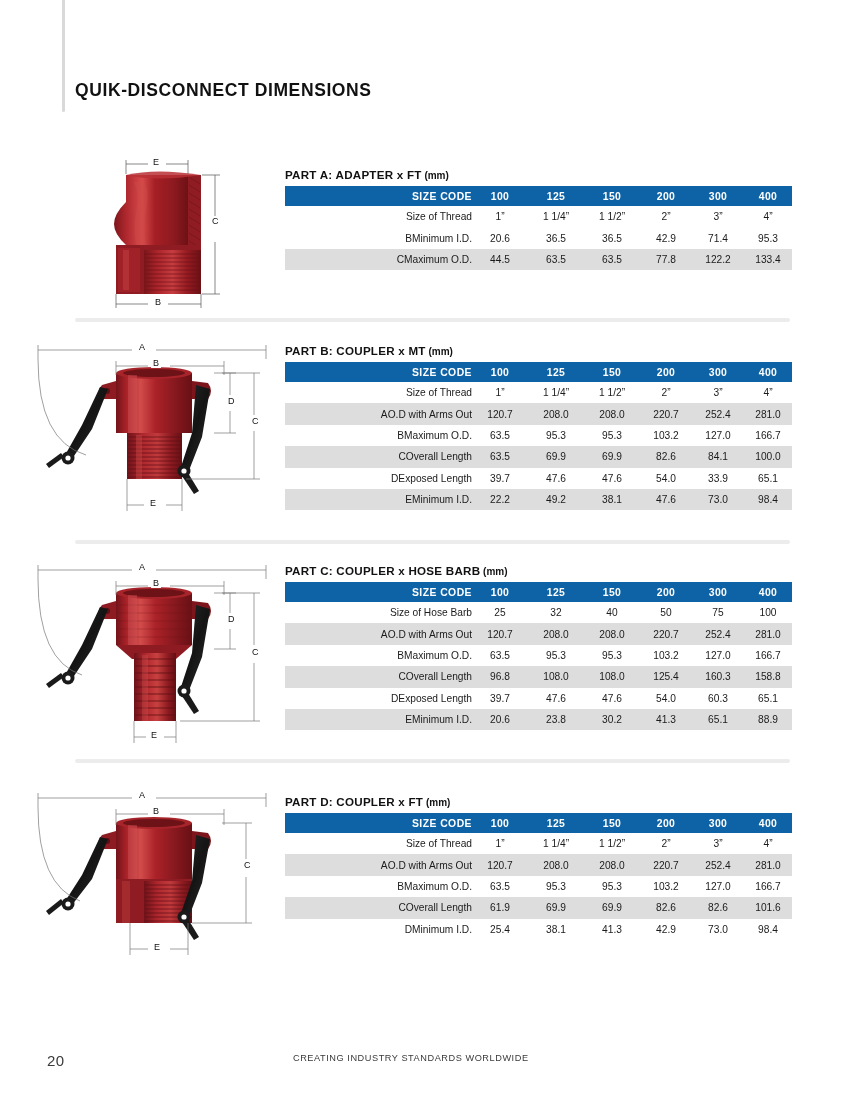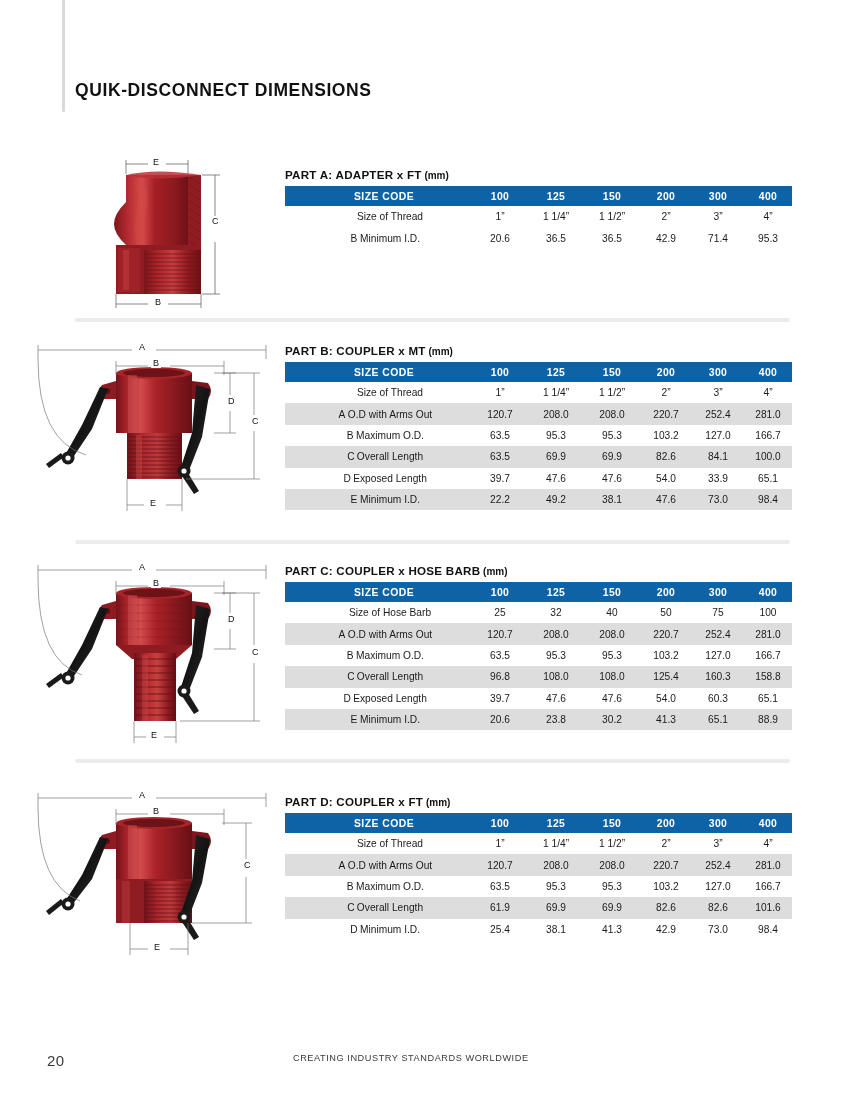--- a/index.html
+++ b/index.html
@@ -52,23 +52,23 @@
     height:21.4px;
     font-size:10.2px;
     color:#1b1b1b;
     vertical-align:middle;
   }
   table.dim thead th{
     background:#0d63a5;color:#ffffff;
     font-weight:bold;font-size:10.4px;letter-spacing:.45px;
     height:20px;
   }
-  table.dim thead th.lbl{ text-align:center;padding-left:11px; }
+  table.dim thead th.lbl{ text-align:right;padding-left:11px; }
   table.dim thead th.num{ text-align:center; }
-  table.dim tbody td.lbl{ text-align:center;padding-left:11px;white-space:nowrap; }
+  table.dim tbody td.lbl{ text-align:right;padding-left:11px;white-space:nowrap; }
   table.dim tbody td.num{ text-align:center; }
   table.dim tbody tr.alt td{ background:#dddddd; }
   table.dim tbody tr td{ background:#ffffff; }
   td.lbl .pfx{display:inline-block;width:12px;}
 
   
   .foot-page{
     position:absolute;left:47px;top:1052px;
     font-size:15px;color:#3a3a3a;letter-spacing:.4px;
   }
@@ -530,20 +530,29 @@
           </tr>
           <tr>
             <td class="lbl"><span class="pfx">B</span><span>Minimum I.D.</span></td>
             <td class="num">20.6</td>
             <td class="num">36.5</td>
             <td class="num">36.5</td>
             <td class="num">42.9</td>
             <td class="num">71.4</td>
             <td class="num">95.3</td>
           </tr>
+          <tr class="alt">
+            <td class="lbl"><span class="pfx">C</span><span>Maximum O.D.</span></td>
+            <td class="num">44.5</td>
+            <td class="num">63.5</td>
+            <td class="num">63.5</td>
+            <td class="num">77.8</td>
+            <td class="num">122.2</td>
+            <td class="num">133.4</td>
+          </tr>
         </tbody>
       </table>
       <div class="tbl-title" style="left: 285px; top: 344px;"><span>PART B: COUPLER x MT</span><span class="unit"> (mm)</span></div>
       <table class="dim" style="left: 285px; top: 362px;">
         <colgroup>
           <col style="width: 187px;">
           <col style="width: 56px;">
           <col style="width: 56px;">
           <col style="width: 56px;">
           <col style="width: 52px;">

